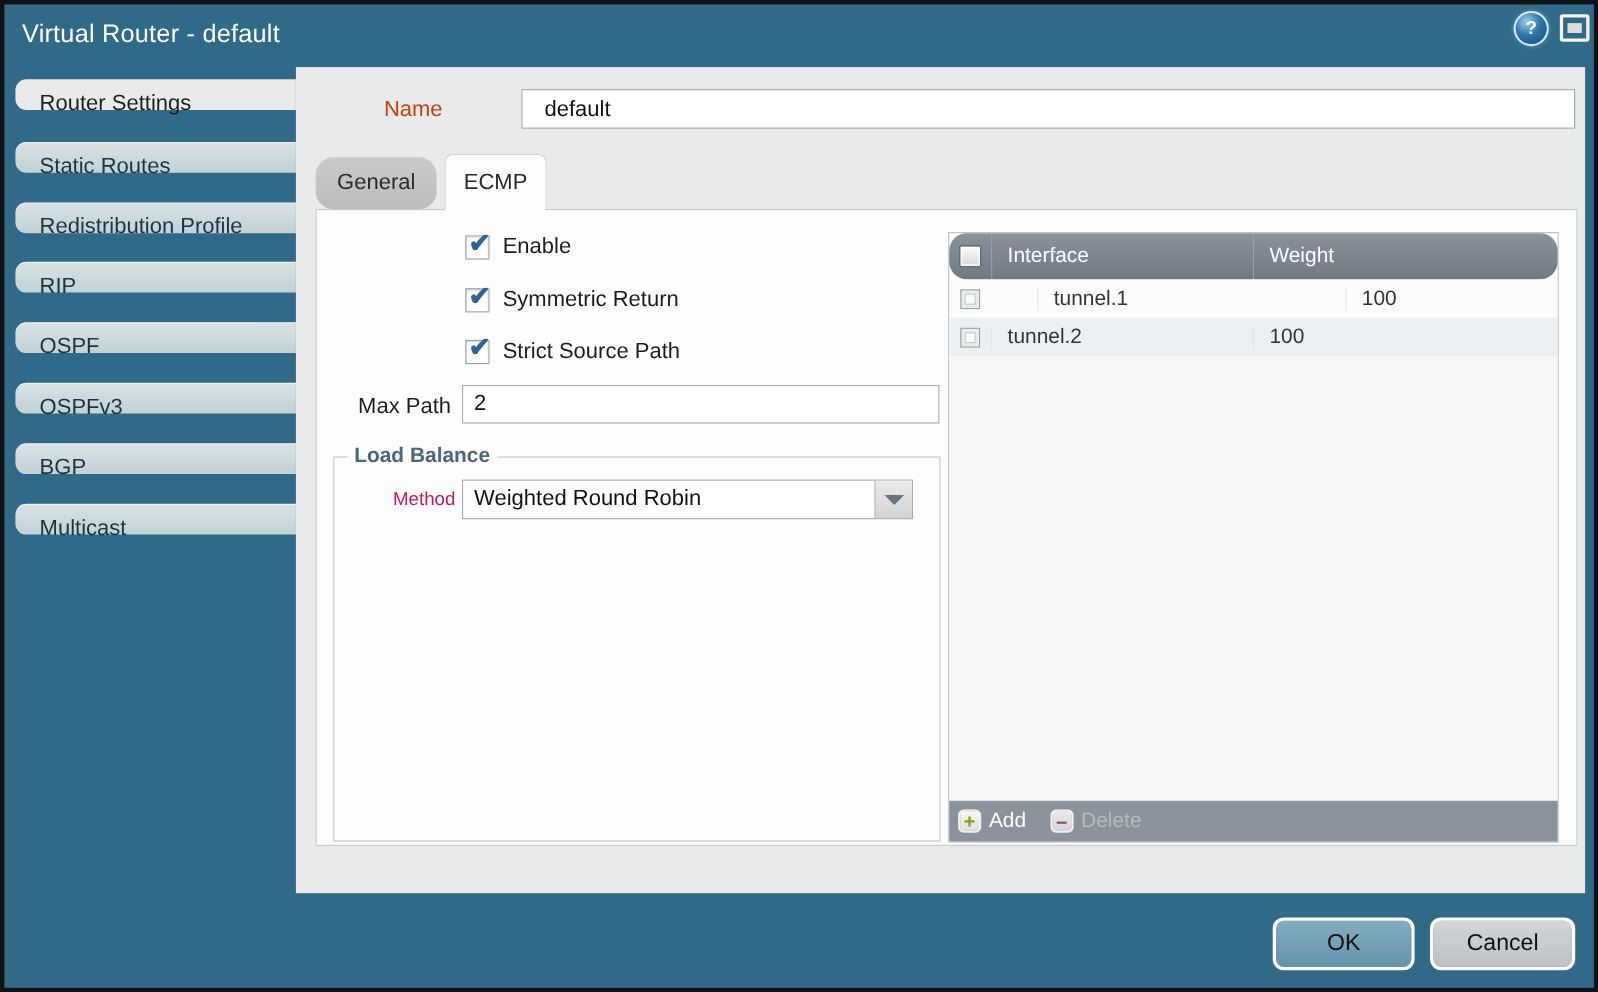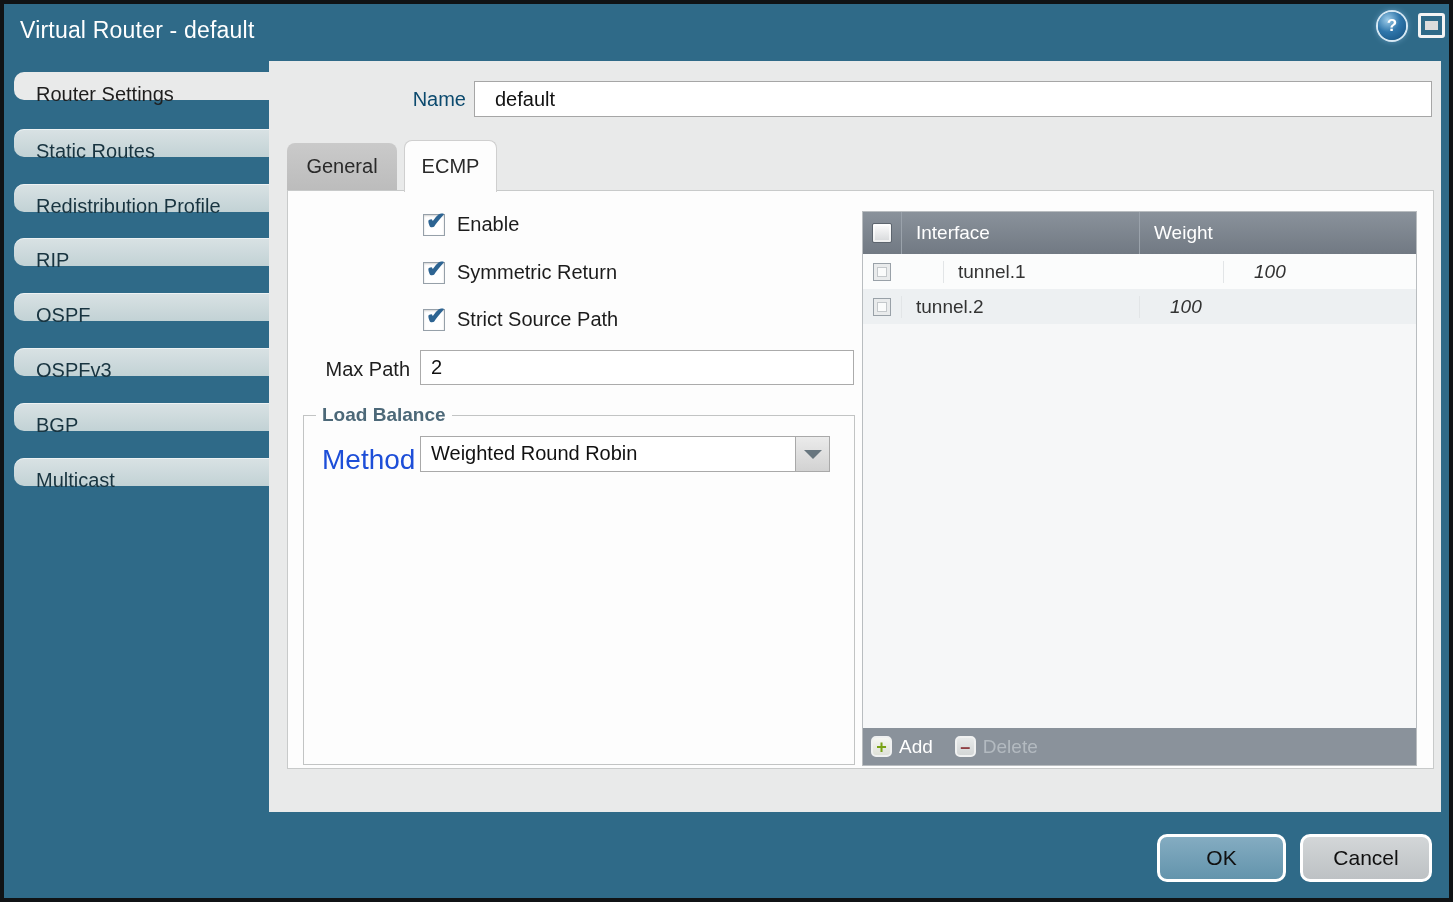--- a/index.html
+++ b/index.html
@@ -42,36 +42,36 @@
     cursor:pointer;
   }
   .side-tab.selected { background:#e9eaea; box-shadow:none; color:#1e1e1e; }
 
   
   .dialog {
     position:absolute; left:265px; top:57px; width:1172px; height:751px;
     background:#e9eaea;
   }
   .name-label {
-    position:absolute; left:80px; top:27px; width:117px; text-align:right;
-    font-size:20px; color:#0c4a6e;
+    position:absolute; left:80px; top:27px; width:117px; text-align:left;
+    font-size:20px; color:#c2410c;
   }
   .name-input {
     position:absolute; left:205px; top:20px; width:958px; height:36px;
     border:1px solid #a6a6a6; background:#fff; font-size:20px; padding-left:20px;
     color:#111; font-family:"Liberation Sans", sans-serif;
   }
 
   .tab {
     position:absolute; text-align:center; font-size:20px; color:#2a2a2a;
     border-radius:8px 8px 0 0; cursor:pointer;
   }
   .tab.general {
     left:18px; top:82px; width:110px; height:47px; line-height:47px;
-    background:linear-gradient(#cacaca,#bcbcbc); z-index:1;
+    background:linear-gradient(#cacaca,#bcbcbc); z-index:1;border-radius:16px;
   }
   .tab.ecmp {
     left:135px; top:79px; width:93px; height:52px; line-height:50px;
     background:#fdfdfd; border:1px solid #cfcfcf; border-bottom:none; z-index:3;
   }
 
   .content-panel {
     position:absolute; left:18px; top:129px; width:1147px; height:579px;
     background:#fdfdfd; border:1px solid #c8caca; z-index:2;
   }
@@ -102,21 +102,21 @@
   .lb-box {
     position:absolute; left:15px; top:224px; width:552px; height:350px;
     border:1px solid #c2c4c4;
   }
   .lb-legend {
     position:absolute; top:-12px; left:12px; background:#fdfdfd; padding:0 6px;
     font-size:19px; font-weight:bold; color:#4c6878;
   }
   .method-label {
     position:absolute; left:18px; top:28px; width:92px; text-align:right;
-    font-size:28px; color:#1d4ed8;
+    font-size:17px; color:#be185d;
   }
   .method-select {
     position:absolute; left:116px; top:20px; width:410px; height:36px;
     border:1px solid #a9a9a9; background:#fff; cursor:pointer;
   }
   .method-value {
     position:absolute; left:10px; top:5px; font-size:20px; color:#111;
   }
   .method-arrow-btn {
     position:absolute; right:0; top:0; width:34px; height:100%;
@@ -128,42 +128,42 @@
     border-top:9px solid #68767f;
   }
 
   
   .tbl {
     position:absolute; left:574px; top:20px; width:555px; height:555px;
     display:flex; flex-direction:column; border:1px solid #b9bdc0;
   }
   .tbl-header {
     height:42px; flex:none; display:flex; align-items:stretch;
-    background:linear-gradient(#8a929b,#717983); color:#fff; font-size:19px;
+    background:linear-gradient(#8a929b,#717983); color:#fff; font-size:19px;border-radius:16px;
   }
   .th-cb { width:38px; flex:none; display:flex; align-items:center; justify-content:center; }
   .th-cell { display:flex; align-items:center; padding-left:14px; border-left:1px solid #9aa2ab; cursor:pointer; }
   .th-interface { width:238px; flex:none; }
   .th-weight { flex:1; }
   .hdr-cbx {
     width:20px; height:20px; border:1px solid #5d656e; border-radius:2px;
     background:linear-gradient(#fdfdfd,#d6d8da); box-shadow:inset 0 0 0 2px rgba(255,255,255,.6);
     cursor:pointer;
   }
   .tbl-row { height:35px; flex:none; display:flex; align-items:center; font-size:19px; color:#333; }
   .tbl-row.odd  { background:#fbfcfc;gap:42px; }
   .tbl-row.even { background:#edf0f2; }
   .td-cb { width:38px; flex:none; display:flex; align-items:center; justify-content:center; }
   .row-cbx {
     width:18px; height:18px; border:1px solid #99a1a8; background:#e9ebec;
     display:flex; align-items:center; justify-content:center; cursor:pointer;
   }
   .row-cbx span { width:10px; height:10px; background:#fafbfb; border:1px solid #c4c8cb; display:block; }
   .td-interface { width:238px; flex:none; padding-left:14px; border-left:1px solid #e2e5e7; }
-  .td-weight { flex:1; padding-left:30px; border-left:1px solid #e2e5e7;font-style:italic; }
+  .td-weight { flex:1; padding-left:14px; border-left:1px solid #e2e5e7; }
   .tbl-filler { flex:1; background:#f6f7f8; }
   .tbl-footer {
     height:37px; flex:none; background:#8a929b; display:flex; align-items:center;
     padding-left:8px; gap:22px;
   }
   .tbl-btn { display:flex; align-items:center; gap:7px; cursor:pointer; }
   .tbl-btn .txt { font-size:19px; color:#fff; }
   .tbl-btn.disabled { cursor:default; }
   .tbl-btn.disabled .txt { color:#b3bac0; }
   .mini-icon {

